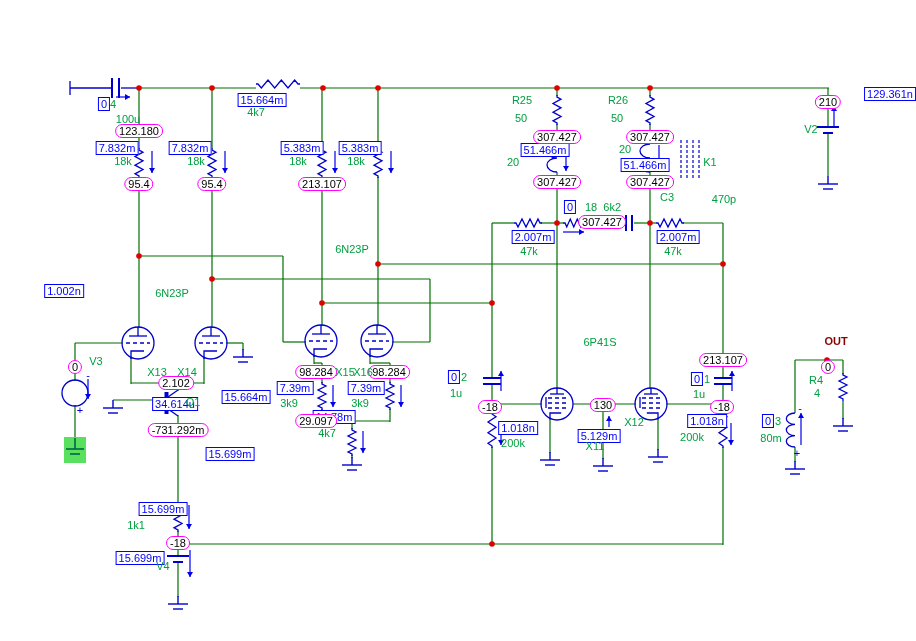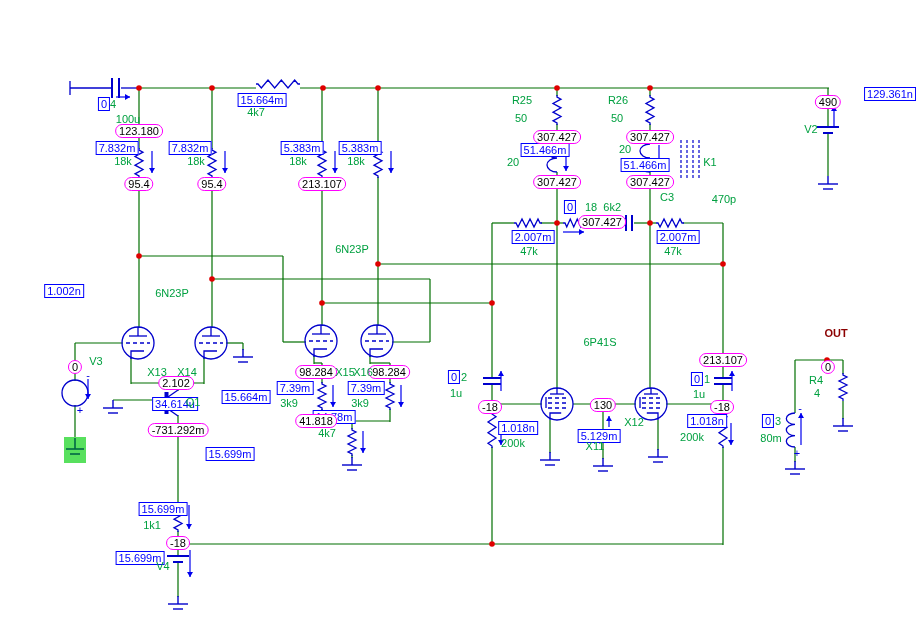--- a/index.html
+++ b/index.html
@@ -314,27 +314,27 @@
   <span class="lbl no" style="left:322px;top:184px">213.107</span>
   <span class="lbl no" style="left:557px;top:137px">307.427</span>
   <span class="lbl no" style="left:557px;top:182px">307.427</span>
   <span class="lbl no" style="left:650px;top:137px">307.427</span>
   <span class="lbl no" style="left:650px;top:182px">307.427</span>
   <span class="lbl no" style="left:602px;top:222px">307.427</span>
   <span class="lbl no" style="left:176px;top:383px">2.102</span>
   <span class="lbl no" style="left:178px;top:430px">-731.292m</span>
   <span class="lbl no" style="left:316px;top:372px">98.284</span>
   <span class="lbl no" style="left:389px;top:372px">98.284</span>
-  <span class="lbl no" style="left:316px;top:421px">41.818</span>
+  <span class="lbl no" style="left:316px;top:421px">29.097</span>
   <span class="lbl no" style="left:490px;top:407px">-18</span>
   <span class="lbl no" style="left:603px;top:405px">130</span>
   <span class="lbl no" style="left:722px;top:407px">-18</span>
   <span class="lbl no" style="left:723px;top:360px">213.107</span>
   <span class="lbl no" style="left:178px;top:543px">-18</span>
-  <span class="lbl no" style="left:828px;top:102px">490</span>
+  <span class="lbl no" style="left:828px;top:102px">210</span>
   <span class="lbl no" style="left:75px;top:367px">0</span>
   <span class="lbl no" style="left:828px;top:367px">0</span>
 
   <span class="lbl gl" style="left:113px;top:104px">4</span>
   <span class="lbl gl" style="left:128px;top:119px">100u</span>
   <span class="lbl gl" style="left:256px;top:112px">4k7</span>
   <span class="lbl gl" style="left:123px;top:161px">18k</span>
   <span class="lbl gl" style="left:196px;top:161px">18k</span>
   <span class="lbl gl" style="left:298px;top:161px">18k</span>
   <span class="lbl gl" style="left:356px;top:161px">18k</span>
@@ -365,24 +365,24 @@
   <span class="lbl gl" style="left:595px;top:446px">X11</span>
   <span class="lbl gl" style="left:634px;top:422px">X12</span>
   <span class="lbl gl" style="left:464px;top:377px">2</span>
   <span class="lbl gl" style="left:456px;top:393px">1u</span>
   <span class="lbl gl" style="left:707px;top:379px">1</span>
   <span class="lbl gl" style="left:699px;top:394px">1u</span>
   <span class="lbl gl" style="left:513px;top:443px">200k</span>
   <span class="lbl gl" style="left:692px;top:437px">200k</span>
   <span class="lbl gl" style="left:778px;top:421px">3</span>
   <span class="lbl gl" style="left:771px;top:438px">80m</span>
-  <span class="lbl gl" style="left:152px;top:525px">1k1</span>
+  <span class="lbl gl" style="left:136px;top:525px">1k1</span>
   <span class="lbl gl" style="left:163px;top:566px">V4</span>
   <span class="lbl gl" style="left:811px;top:129px">V2</span>
   <span class="lbl gl" style="left:816px;top:380px">R4</span>
   <span class="lbl gl" style="left:817px;top:393px">4</span>
-  <span class="lbl mr" style="left:836px;top:333px">OUT</span>
+  <span class="lbl mr" style="left:836px;top:341px">OUT</span>
 
   <span class="lbl bt" style="left:80px;top:410px">+</span>
   <span class="lbl bt" style="left:88px;top:375px">-</span>
   <span class="lbl bt" style="left:797px;top:453px">+</span>
   <span class="lbl bt" style="left:800px;top:408px">-</span>
 </div>
 
 </body></html>

